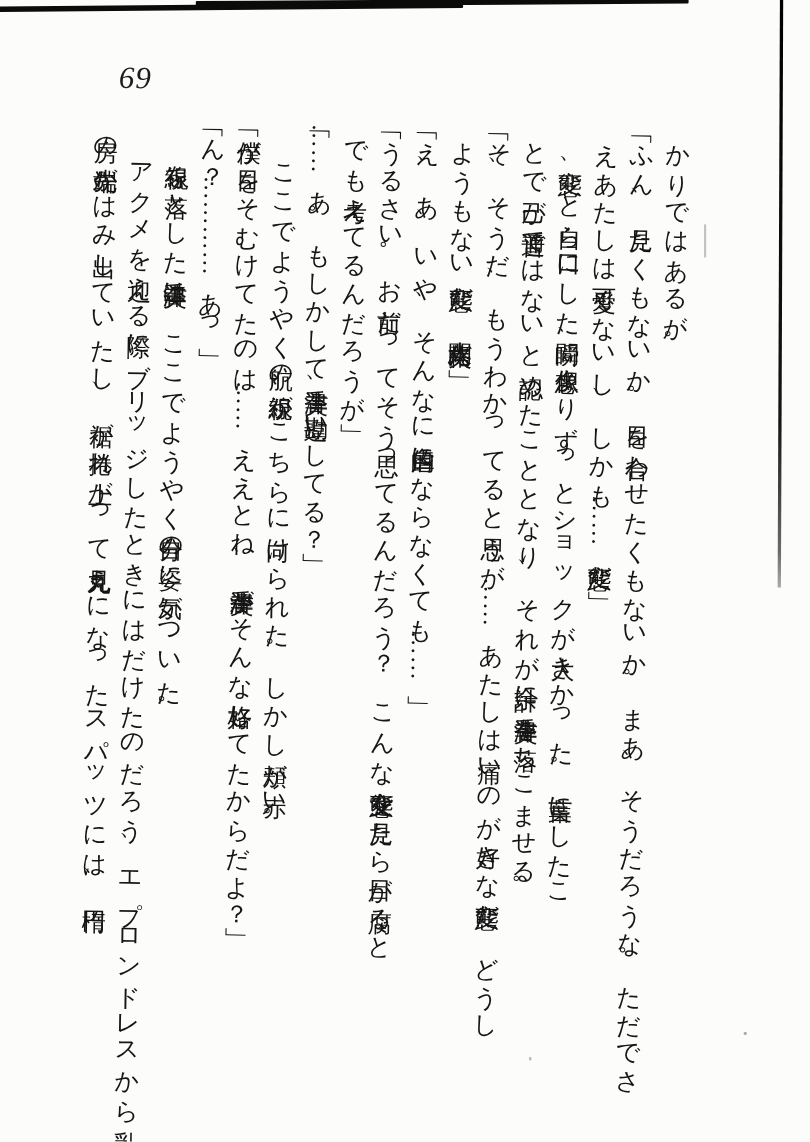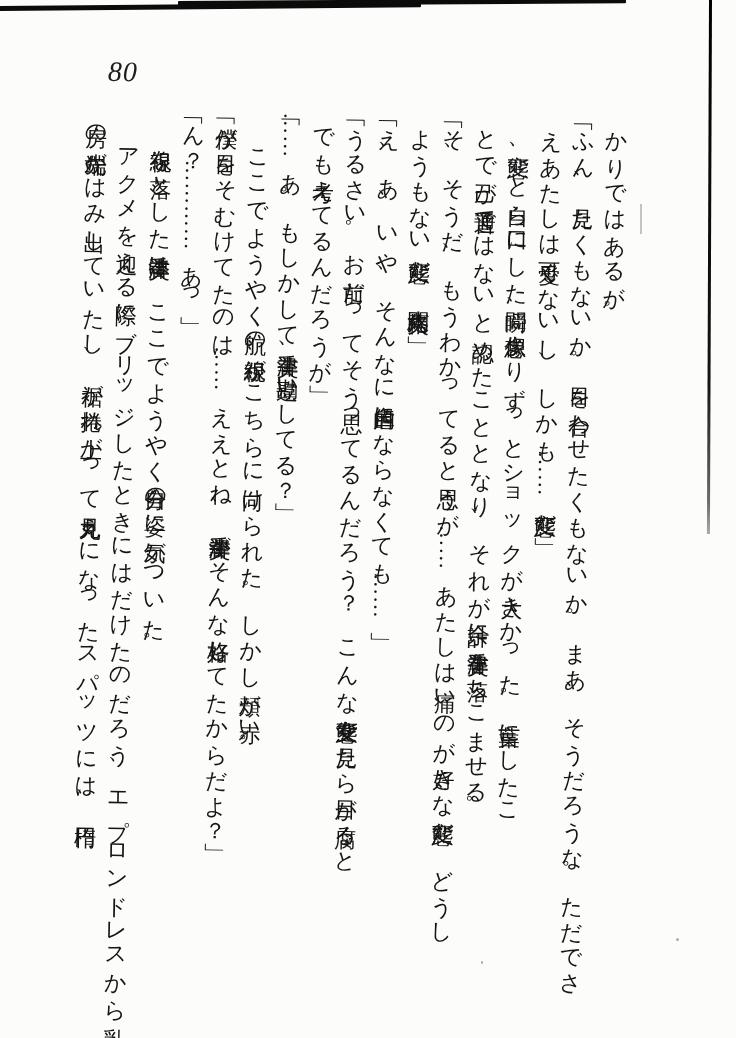--- a/index.html
+++ b/index.html
@@ -80,21 +80,21 @@
 
 <div class="page">
 
   <div class="artifact top-line-a"></div>
   <div class="artifact top-line-b"></div>
   <div class="artifact right-line"></div>
   <div class="speck speck-1"></div>
   <div class="speck speck-2"></div>
   <div class="speck speck-3"></div>
 
-  <div class="page-number">80</div>
+  <div class="page-number">69</div>
 
   <div class="text-block">
 
   <p class="col">かりではあるが。</p>
       <p class="col">「ふん、見たくもないか。目を合わせたくもないか。まあ、そうだろうな。ただでさ</p>
       <p class="col">えあたしは可愛くないし、しかも……変態だ」</p>
       <p class="col indent">変態、と自ら口にした瞬間、想像よりずっとショックが大きかった。言葉にしたこ</p>
       <p class="col">とで己が普通ではないと認めたこととなり、それが余計に香津美を落ちこませる。</p>
       <p class="col">「そ、そうだ、もうわかってると思うが……あたしは痛いのが好きな変態だ。どうし</p>
       <p class="col">ようもない変態だ。人間失格だ」</p>

